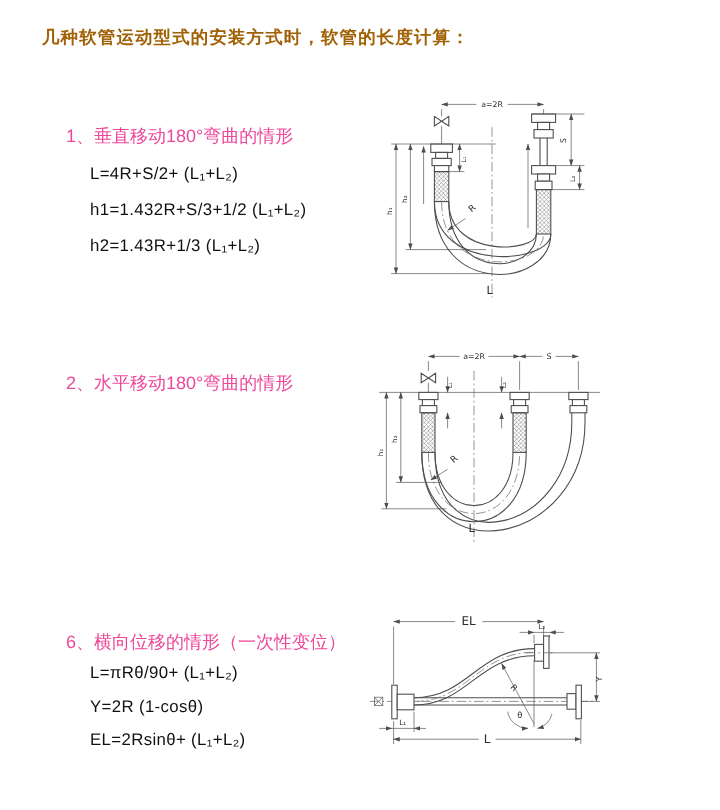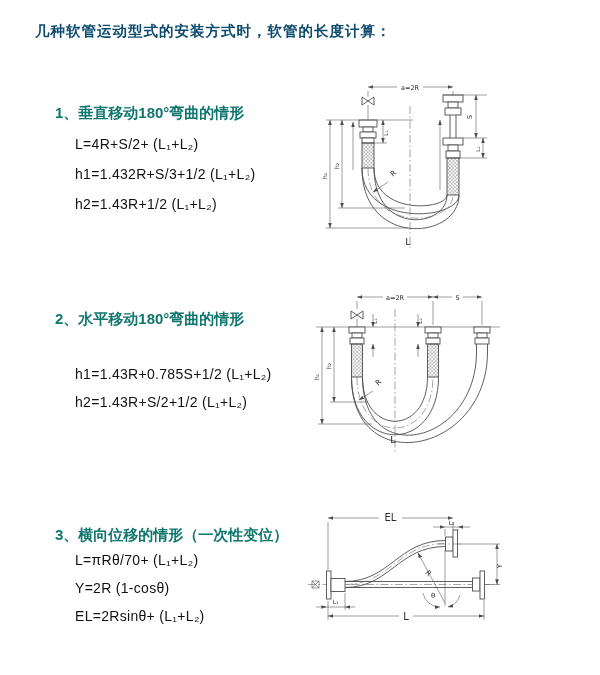--- a/index.html
+++ b/index.html
@@ -3,24 +3,24 @@
 <meta charset="utf-8">
 <style>
   html,body{margin:0;padding:0;background:#e8e8e8;}
   .canvas{
     position:relative;width:600px;height:675px;background:#ffffff;
     font-family:"Liberation Sans","DejaVu Sans",sans-serif;color:#1c1c1c;overflow:hidden;
     margin:0 auto;
   }
   .title{
     position:absolute;left:35px;top:22px;font-size:14.5px;font-weight:bold;
-    letter-spacing:1px;white-space:nowrap;color:#0c4a6e;
+    letter-spacing:1px;white-space:nowrap;color:#a16207;
   }
   .heading{
-    position:absolute;left:55px;font-size:15px;font-weight:bold;white-space:nowrap;color:#0f766e;
+    position:absolute;left:55px;font-size:15px;font-weight:normal;white-space:nowrap;color:#ec4899;
   }
   .formula{
     position:absolute;left:75px;font-size:14px;font-weight:400;white-space:nowrap;color:#111;
     letter-spacing:.3px;
   }
   .diag{position:absolute;}
   svg text{fill:#2b2b2b;font-family:"DejaVu Sans",sans-serif;}
   .dline{stroke:#4d4d4d;stroke-width:0.9;fill:none;}
   .thin{stroke:#5a5a5a;stroke-width:0.6;fill:none;}
   .cl{stroke:#6a6a6a;stroke-width:0.6;fill:none;stroke-dasharray:8 2.5 1.5 2.5;}
@@ -29,28 +29,26 @@
 </head>
 <body>
 
 <div class="canvas">
 
   <div class="title">几种软管运动型式的安装方式时，软管的长度计算：</div>
 
   <div class="heading" style="top:104px">1、垂直移动180°弯曲的情形</div>
   <div class="formula" style="top:136px">L=4R+S/2+ (L₁+L₂)</div>
   <div class="formula" style="top:166px">h1=1.432R+S/3+1/2 (L₁+L₂)</div>
-  <div class="formula" style="top:196px">h2=1.43R+1/2 (L₁+L₂)</div>
+  <div class="formula" style="top:196px">h2=1.43R+1/3 (L₁+L₂)</div>
 
   <div class="heading" style="top:310px">2、水平移动180°弯曲的情形</div>
-  <div class="formula" style="top:366px">h1=1.43R+0.785S+1/2 (L₁+L₂)</div>
-  <div class="formula" style="top:394px">h2=1.43R+S/2+1/2 (L₁+L₂)</div>
-
-  <div class="heading" style="top:526px">3、横向位移的情形（一次性变位）</div>
-  <div class="formula" style="top:552px">L=πRθ/70+ (L₁+L₂)</div>
+
+  <div class="heading" style="top:526px">6、横向位移的情形（一次性变位）</div>
+  <div class="formula" style="top:552px">L=πRθ/90+ (L₁+L₂)</div>
   <div class="formula" style="top:580px">Y=2R (1-cosθ)</div>
   <div class="formula" style="top:608px">EL=2Rsinθ+ (L₁+L₂)</div>
 
   <svg class="diag" style="left:310px;top:70px" width="290" height="200" viewBox="0 0 290 200">
     <defs>
       <marker id="arr1" viewBox="0 0 10 10" refX="9.5" refY="5" markerWidth="9" markerHeight="9" orient="auto-start-reverse">
         <path d="M0,1.6 L10,5 L0,8.4 z" fill="#4d4d4d"></path>
       </marker>
       <pattern id="braidA" width="3.5" height="3.5" patternUnits="userSpaceOnUse">
         <path d="M0,3.5 L3.5,0 M0,0 L3.5,3.5" stroke="#8a8a8a" stroke-width="0.5" fill="none"></path>

